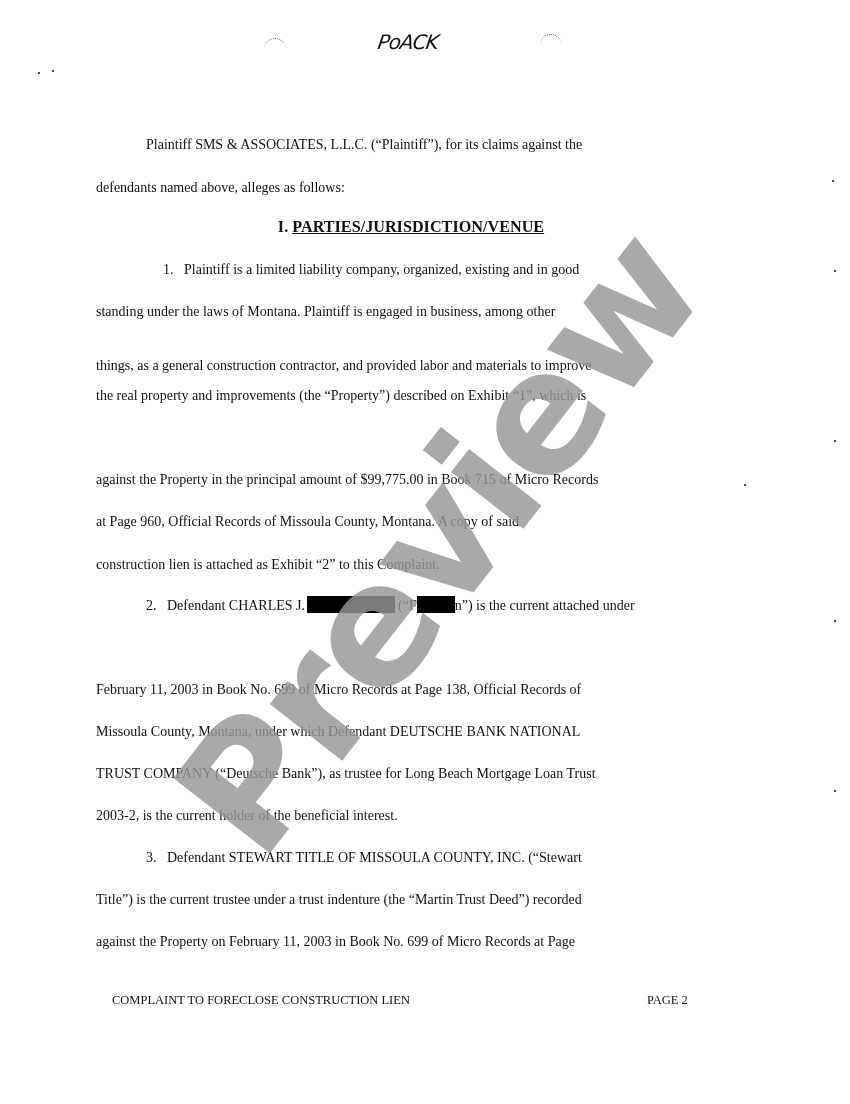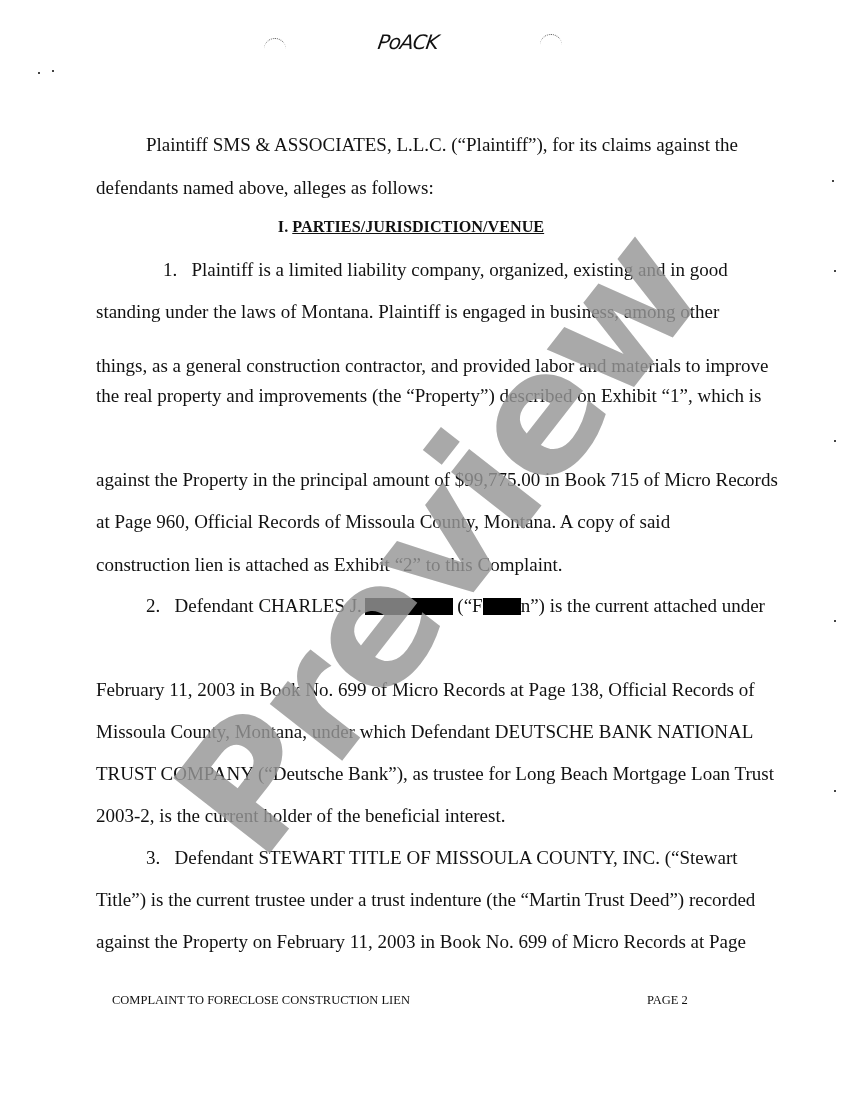--- a/index.html
+++ b/index.html
@@ -4,21 +4,21 @@
 <style>
   html, body { margin: 0; padding: 0; background: #ffffff; }
   body { width: 850px; height: 1104px; position: relative; overflow: hidden;
          font-family: "Liberation Serif", "DejaVu Serif", serif; color: #111; }
   .page { position: absolute; left: 0; top: 0; width: 850px; height: 1104px; }
   .handwrite { position: absolute; left: 378px; top: 30px; font-family: "DejaVu Sans", sans-serif;
                font-size: 20px; font-style: italic; letter-spacing: -1px; color: #111;
                transform: skewX(-8deg); }
   .punch { position: absolute; width: 22px; height: 14px; border-top: 1px dotted #555;
            border-radius: 12px 12px 0 0; }
-  .line { position: absolute; left: 96px; font-size: 19px; white-space: nowrap; line-height: 20px; }
+  .line { position: absolute; left: 96px; font-size: 14px; white-space: nowrap; line-height: 20px; }
   .indent { left: 146px; }
   .heading { position: absolute; left: 0; width: 822px; text-align: center; top: 218px;
              font-size: 16.2px; font-weight: bold; }
   .heading .u { text-decoration: underline; }
   .redact { display: inline-block; background: #000; height: 17px; vertical-align: -3px; }
   .footer { position: absolute; top: 993px; font-size: 12.5px; white-space: nowrap; }
   .watermark { position: absolute; left: 80px; top: 470px; width: 700px; text-align: center;
                font-family: "DejaVu Sans", "Liberation Sans", sans-serif; font-weight: bold;
                font-size: 168px; color: rgba(150,150,150,0.82); transform: rotate(-52deg);
                transform-origin: 50% 50%; pointer-events: none; letter-spacing: -4px; line-height: 1; }

